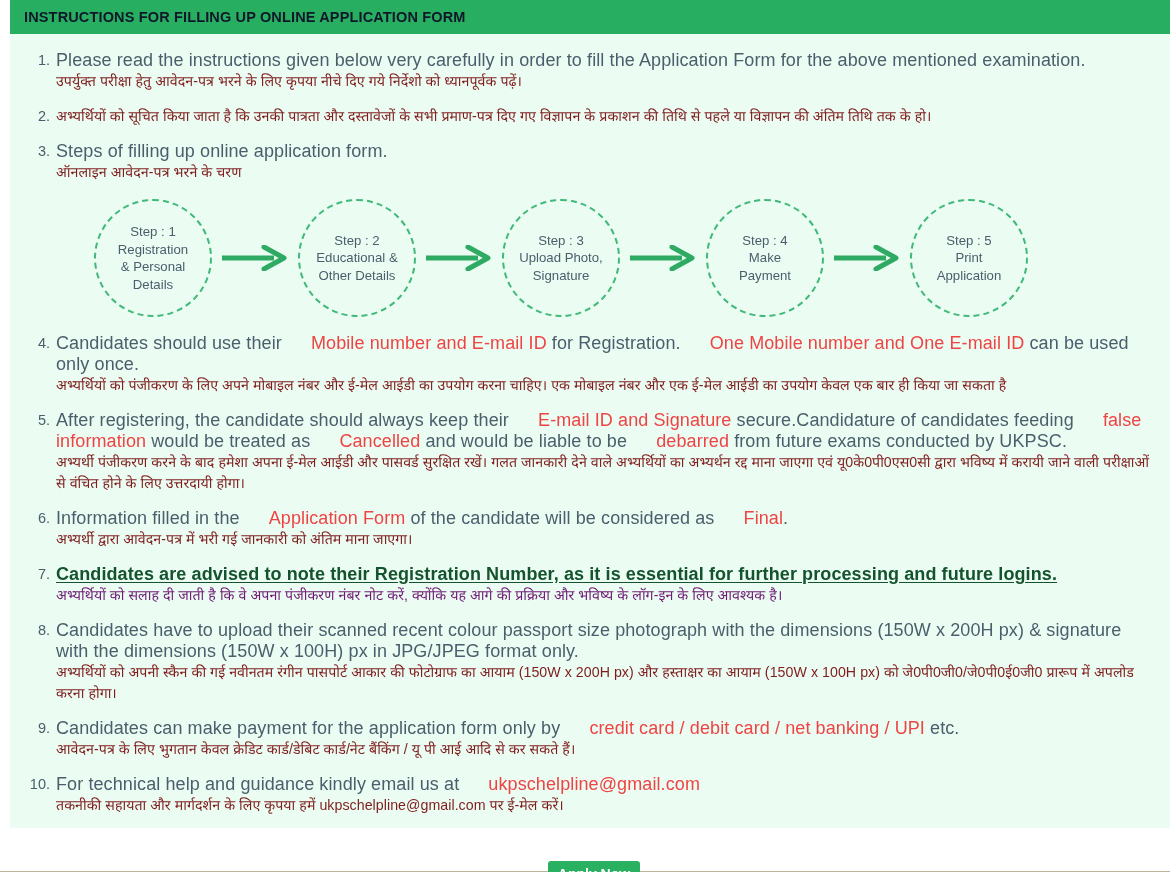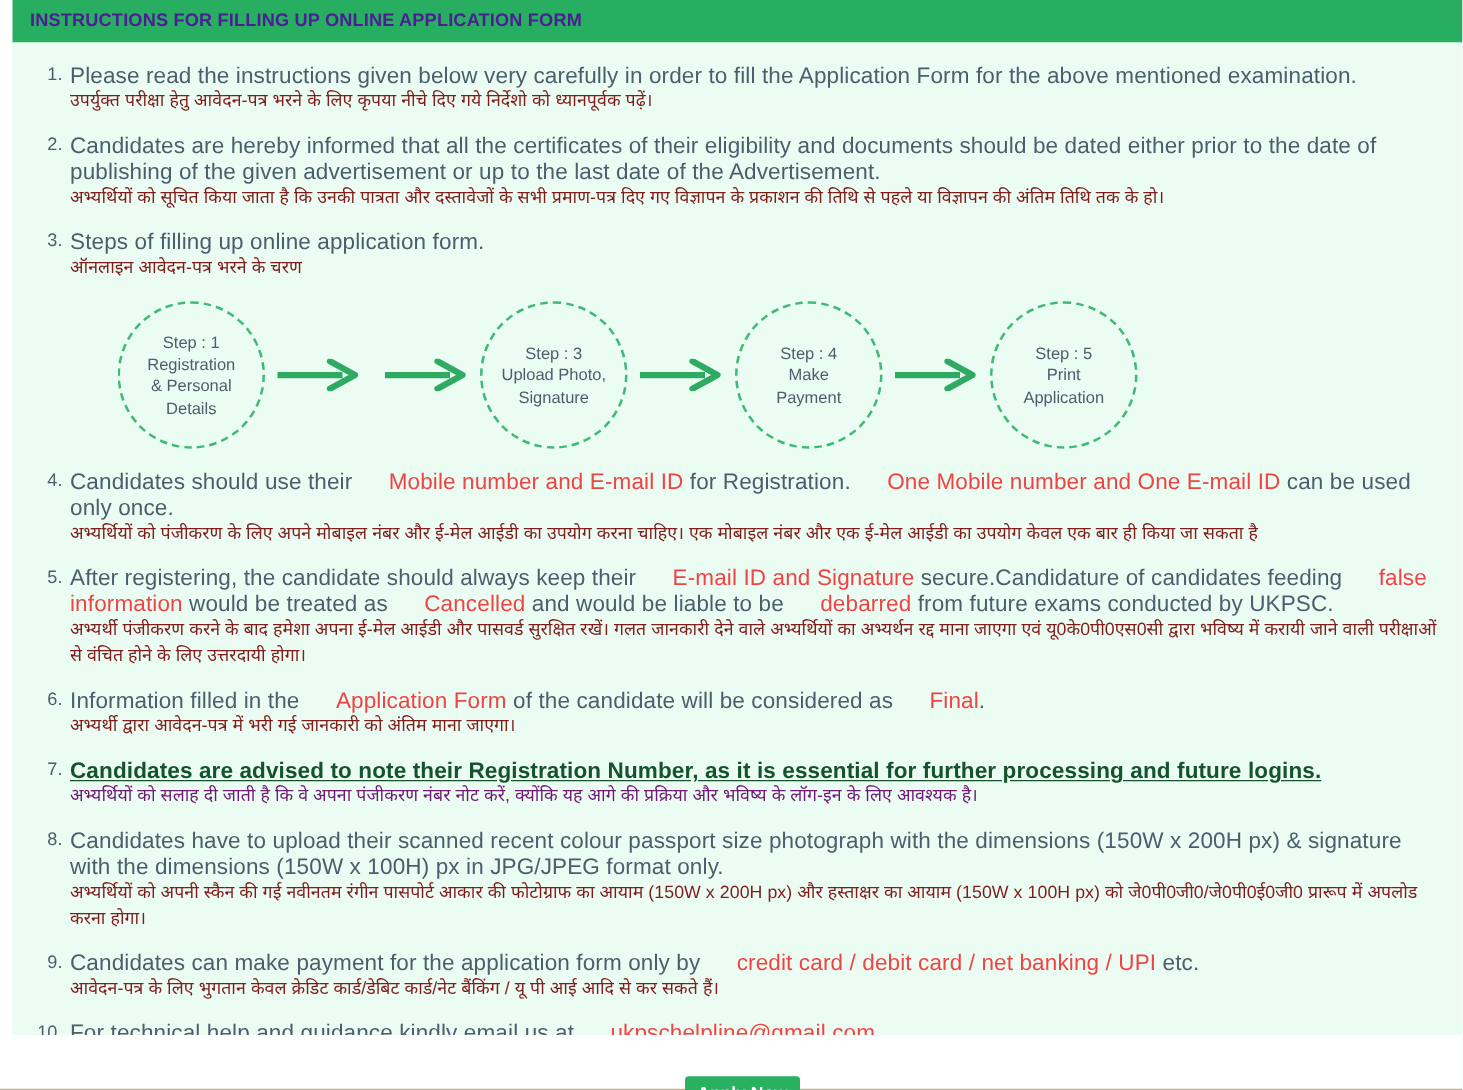--- a/index.html
+++ b/index.html
@@ -26,21 +26,21 @@
   .panel {
     position: absolute;
     left: 10px;
     top: 0;
     width: 1160px;
     background: #ebfcf3;
   }
 
   .panel-header {
     background: #27ae60;
-    color: #4c1d95;
+    color: #0f172a;
     font-size: 14.5px;
     font-weight: bold;
     letter-spacing: 0.15px;
     padding: 6px 14px 6px 14px;
     height: 22px;
     line-height: 22px;
     box-sizing: content-box;
   }
 
   .panel-body {
@@ -178,41 +178,47 @@
 
     <div class="panel-header">INSTRUCTIONS FOR FILLING UP ONLINE APPLICATION FORM</div>
 
     <div class="panel-body">
       <ol class="instructions">
           <li>
             <div class="ln-en">Please read the instructions given below very carefully in order to fill the Application Form for the above mentioned examination.</div>
             <div class="ln-hi">उपर्युक्त परीक्षा हेतु आवेदन-पत्र भरने के लिए कृपया नीचे दिए गये निर्देशो को ध्यानपूर्वक पढ़ें।</div>
           </li>
           <li>
-            <div class="ln-en">Candidates are hereby informed that all the certificates of their eligibility and documents should be dated either prior to the date of publishing of the given advertisement or up to the last date of the Advertisement.</div>
             <div class="ln-hi">अभ्यर्थियों को सूचित किया जाता है कि उनकी पात्रता और दस्तावेजों के सभी प्रमाण-पत्र दिए गए विज्ञापन के प्रकाशन की तिथि से पहले या विज्ञापन की अंतिम तिथि तक के हो।</div>
           </li>
           <li>
             <div class="ln-en">Steps of filling up online application form.</div>
             <div class="ln-hi">ऑनलाइन आवेदन-पत्र भरने के चरण</div>
             <div class="steps">
               <div class="step-circle">
                 <div class="step-text">
                   <div>Step : 1</div>
                   <div>Registration</div>
                   <div>&amp; Personal</div>
                   <div>Details</div>
                 </div>
               </div>
               <div class="arrow">
                 <svg width="70" height="26" viewBox="0 0 70 26" aria-hidden="true">
                   <line x1="2" y1="13" x2="54" y2="13" stroke="#2eaa63" stroke-width="5" stroke-linecap="butt"></line>
                   <polyline points="44,2 64,13 44,24" fill="none" stroke="#2eaa63" stroke-width="5" stroke-linecap="round" stroke-linejoin="round"></polyline>
                 </svg>
               </div>
+              <div class="step-circle">
+                <div class="step-text">
+                  <div>Step : 2</div>
+                  <div>Educational &amp;</div>
+                  <div>Other Details</div>
+                </div>
+              </div>
               <div class="arrow">
                 <svg width="70" height="26" viewBox="0 0 70 26" aria-hidden="true">
                   <line x1="2" y1="13" x2="54" y2="13" stroke="#2eaa63" stroke-width="5" stroke-linecap="butt"></line>
                   <polyline points="44,2 64,13 44,24" fill="none" stroke="#2eaa63" stroke-width="5" stroke-linecap="round" stroke-linejoin="round"></polyline>
                 </svg>
               </div>
               <div class="step-circle">
                 <div class="step-text">
                   <div>Step : 3</div>
                   <div>Upload Photo,</div>

